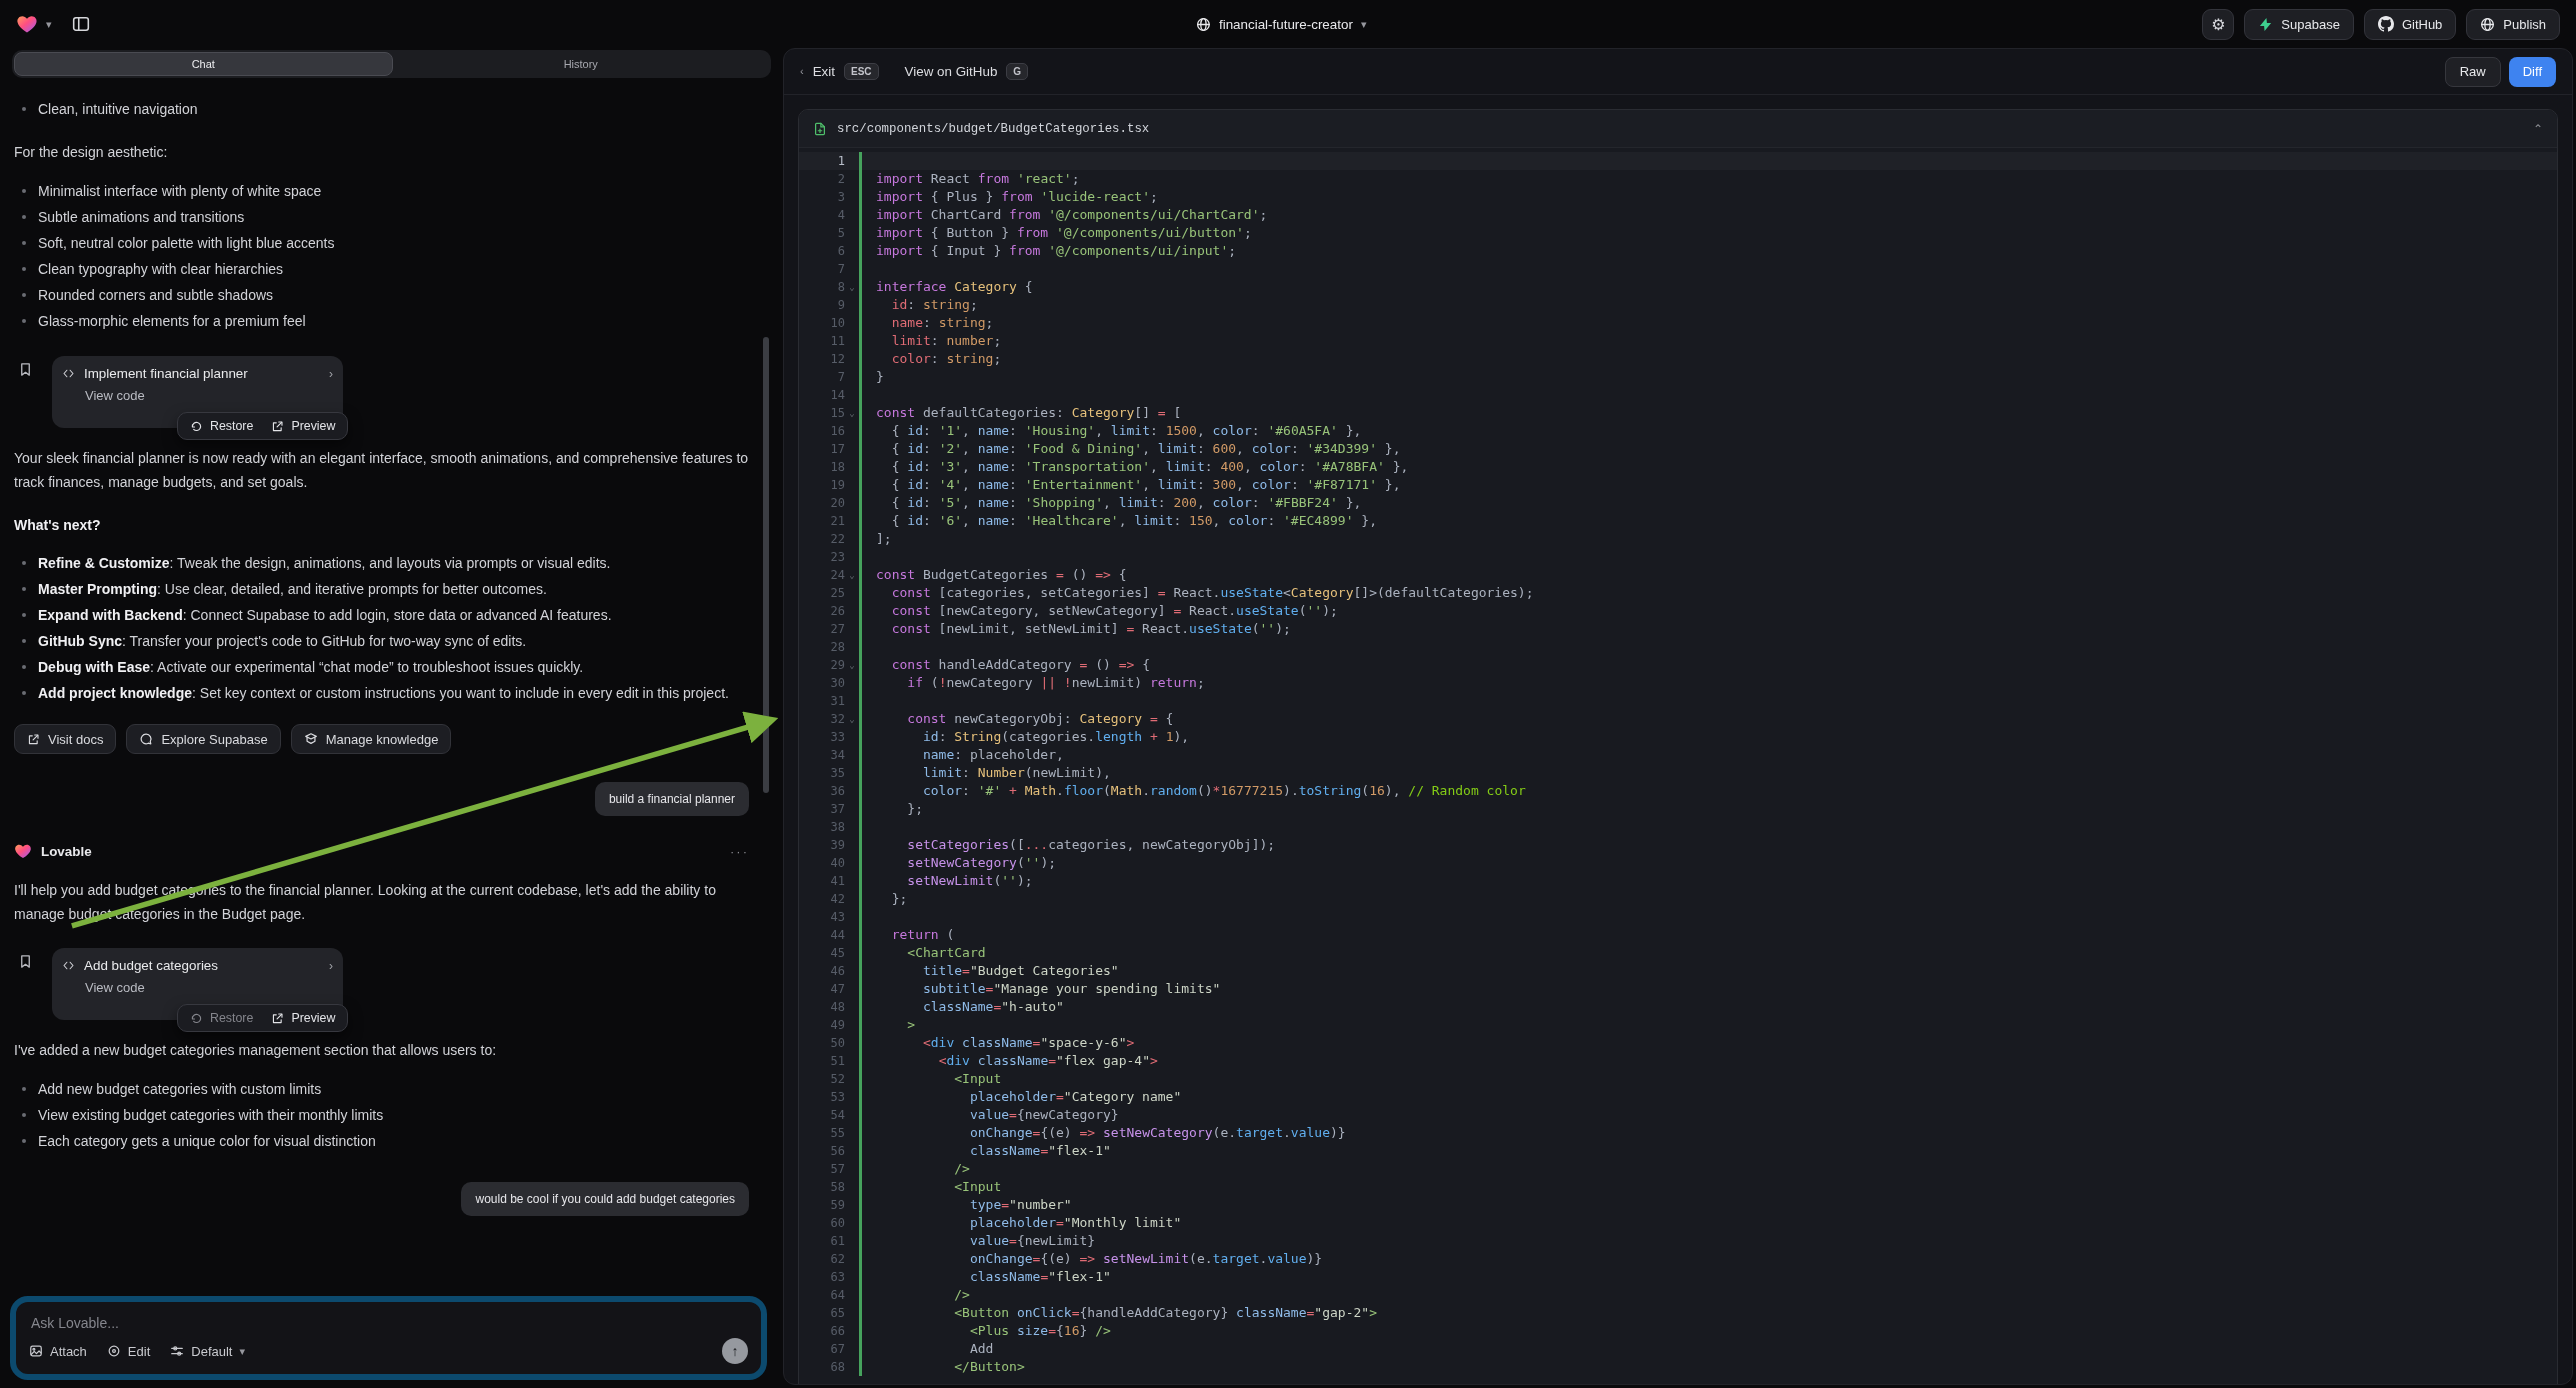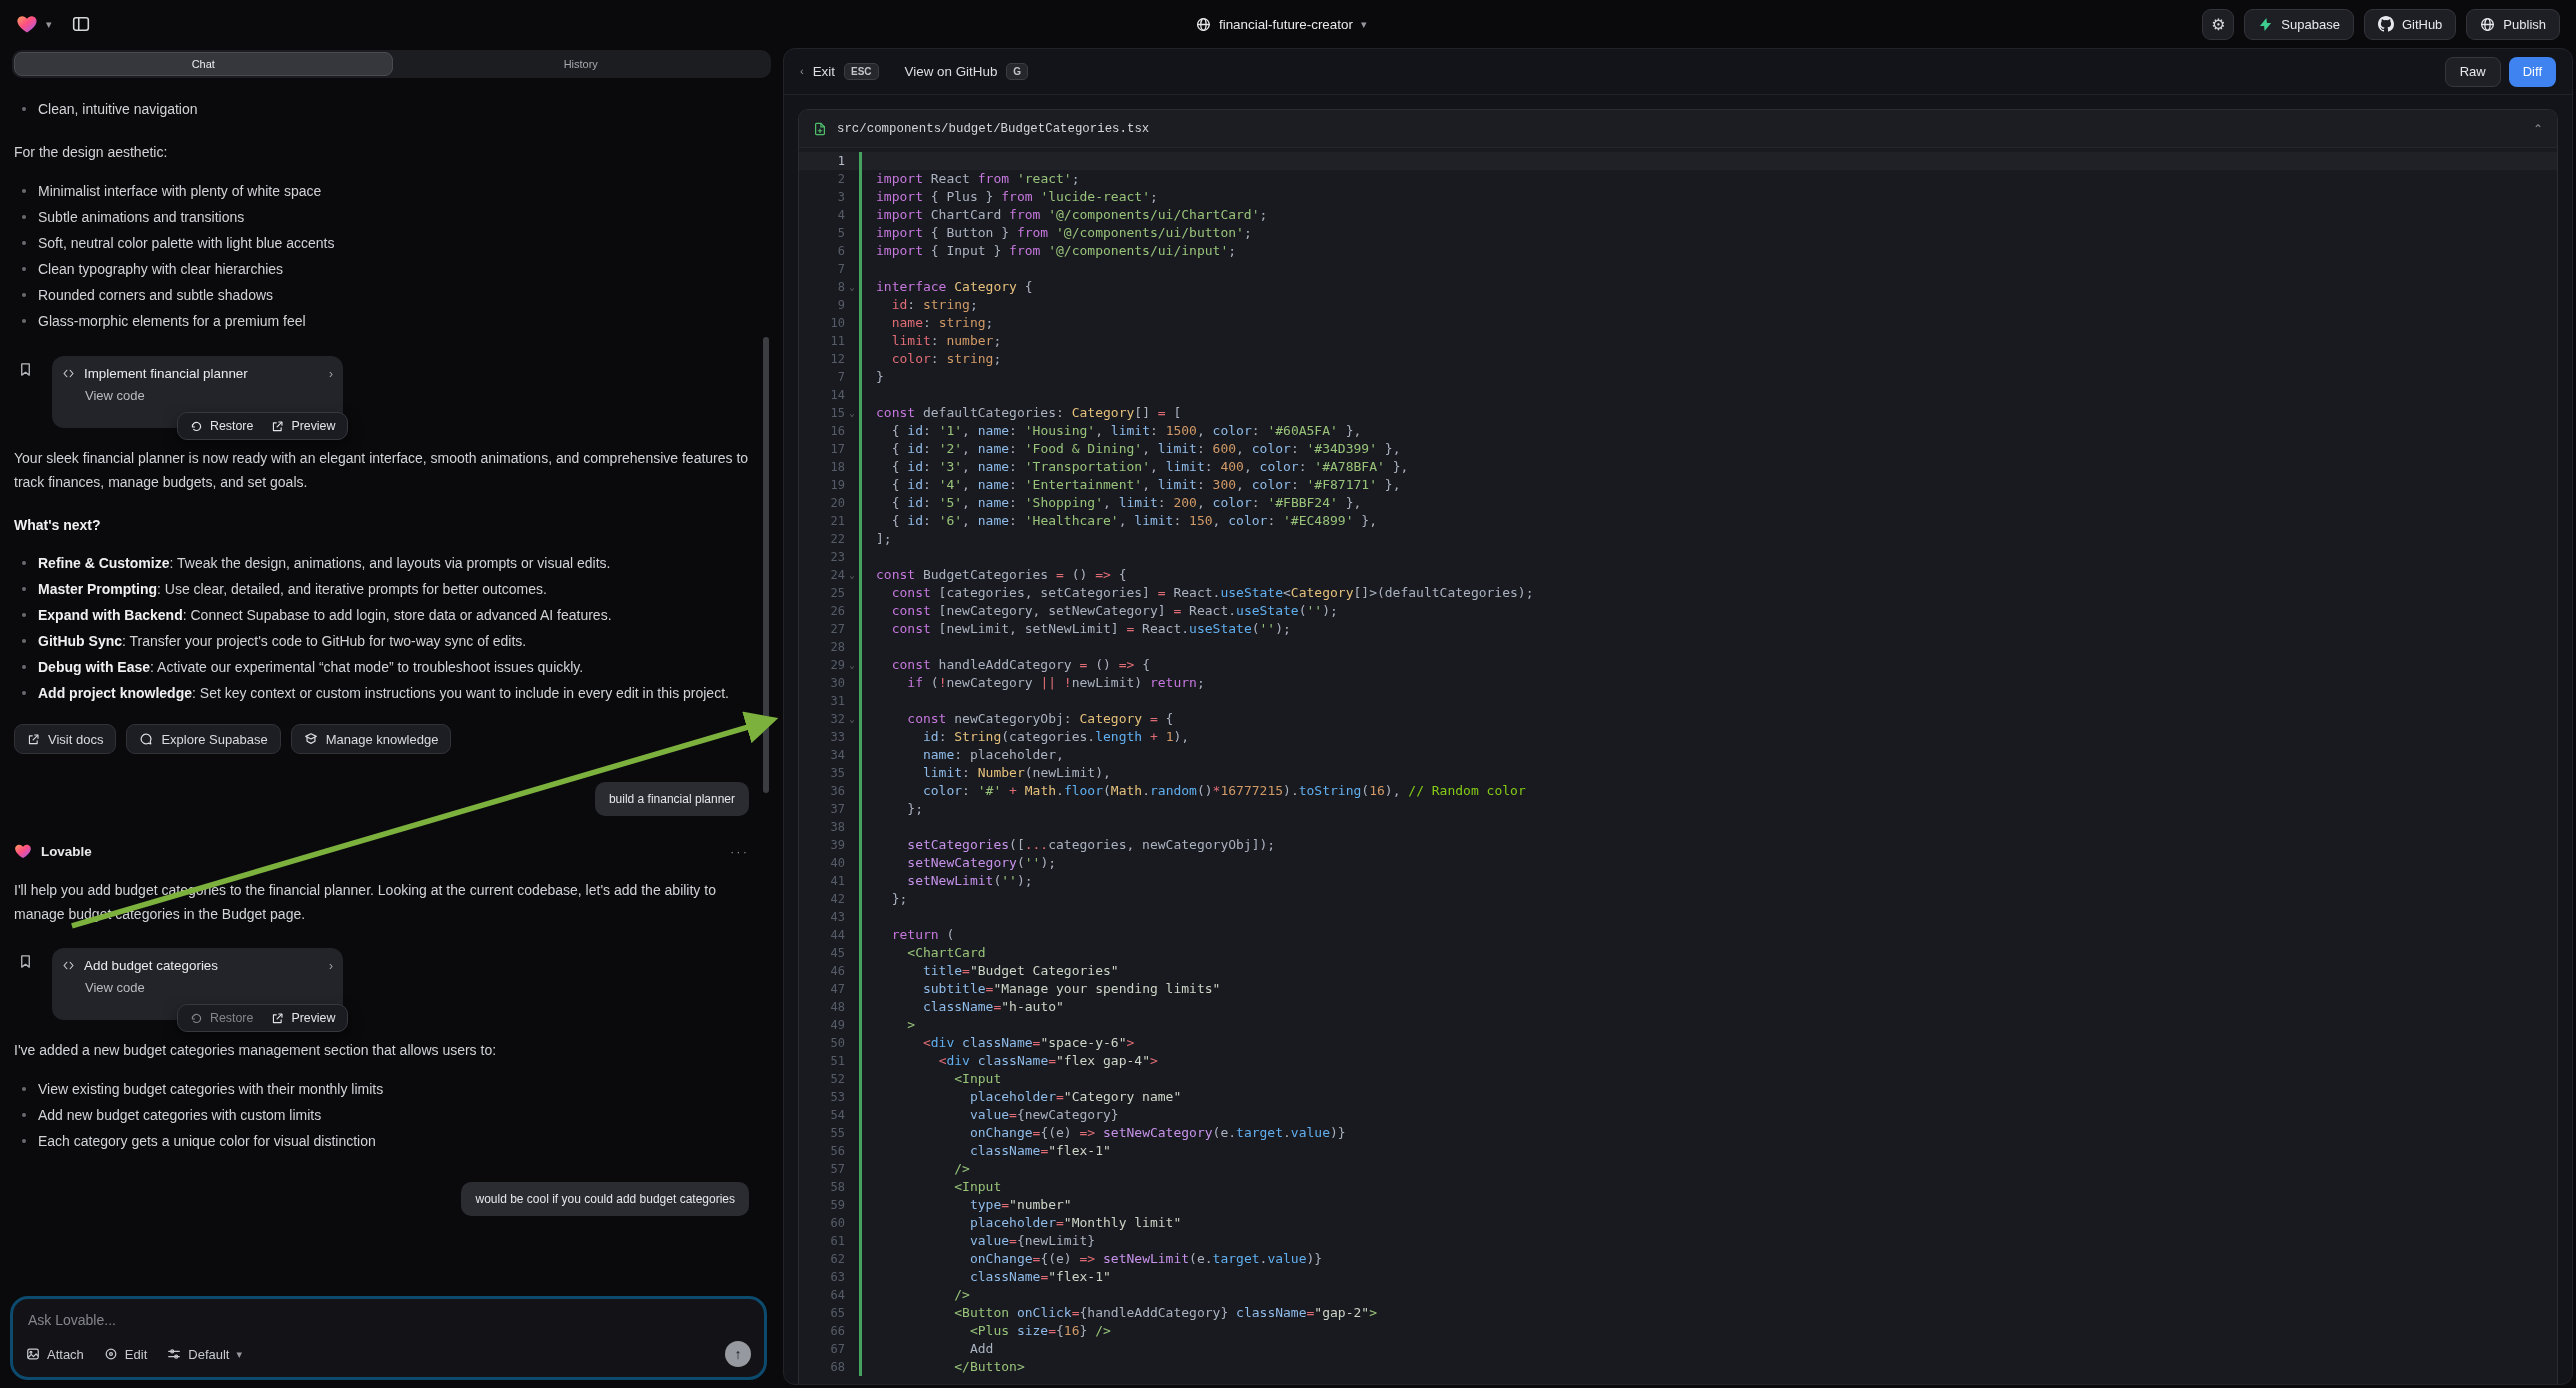--- a/index.html
+++ b/index.html
@@ -62,21 +62,21 @@
     font-size:12px; max-width:72%; }
 
   .lov-row { display:flex; align-items:center; gap:9px; margin-top:26px; }
   .lov-row .nm { font-size:13.4px; font-weight:bold; color:#e9e9ec; }
   .lov-row .dots { margin-left:auto; color:#8a8b91; letter-spacing:2px; font-size:13px; cursor:pointer; }
 
   .scroll-thumb { position:absolute; right:14px; top:289px; width:6px; height:456px;
     border-radius:3px; background:#3b3d43; cursor:pointer; }
 
   .composer { position:absolute; left:10px; right:16px; bottom:8px; height:84px;
-    border:3px solid #0c4a6e; border-radius:18px; background:#131317; padding:13px 15px; }
+    border:6px solid #0c4a6e; border-radius:18px; background:#131317; padding:13px 15px; }
   .composer .ph { font-size:14px; color:#85868d; }
   .comp-row { position:absolute; left:13px; right:13px; bottom:10px; display:flex;
     align-items:center; gap:20px; font-size:13px; color:#c9cacf; }
   .comp-item { display:flex; align-items:center; gap:7px; cursor:pointer; }
   .send { margin-left:auto; width:26px; height:26px; border-radius:50%; background:#96999f;
     color:#17181b; display:flex; align-items:center; justify-content:center; font-size:14px;
     cursor:pointer; }
 
   
   .rpanel { position:absolute; left:783px; top:48px; right:3px; bottom:3px;
@@ -380,25 +380,25 @@
               </svg>
             </span>
             <span>Preview</span>
           </span>
         </div>
       </div>
       <div class="para">I've added a new budget categories management section that allows users to:</div>
       <ul class="bullets">
         <li>
           <span class="dot"></span>
+          <span>Add new budget categories with custom limits</span>
+        </li>
+        <li>
+          <span class="dot"></span>
           <span>View existing budget categories with their monthly limits</span>
-        </li>
-        <li>
-          <span class="dot"></span>
-          <span>Add new budget categories with custom limits</span>
         </li>
         <li>
           <span class="dot"></span>
           <span>Each category gets a unique color for visual distinction</span>
         </li>
       </ul>
       <div class="bubble-row">
         <div class="bubble">would be cool if you could add budget categories</div>
       </div>
     </div>

